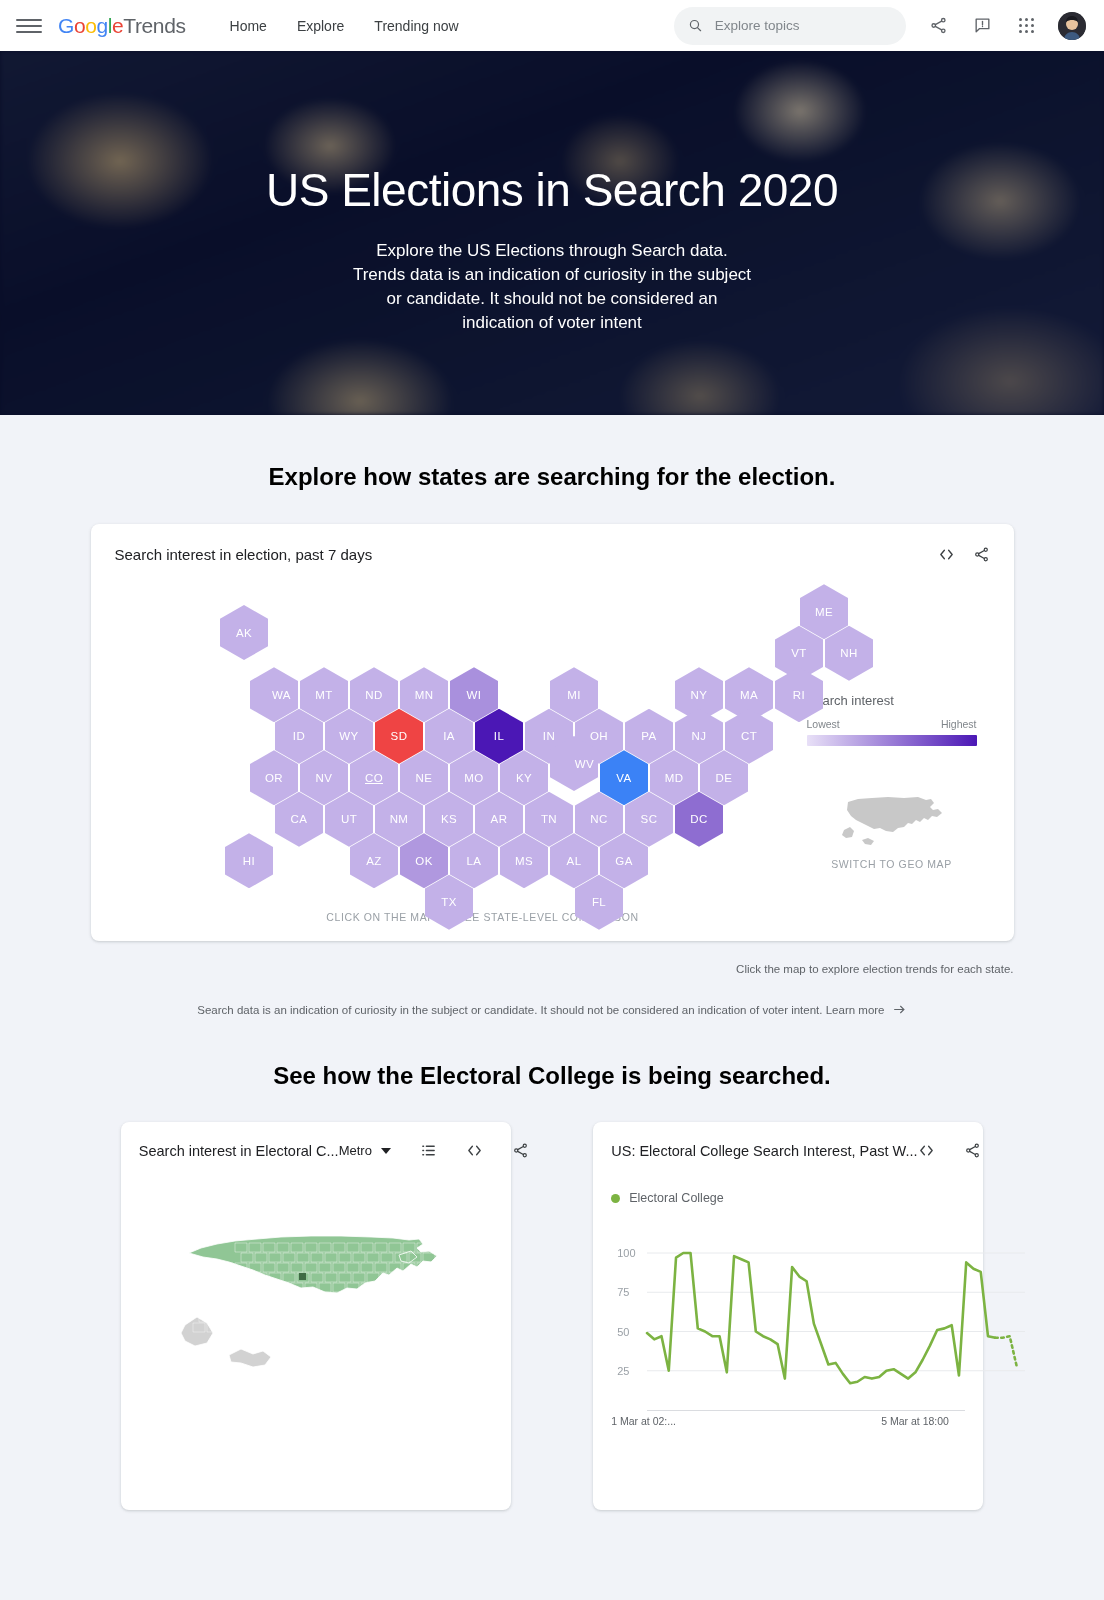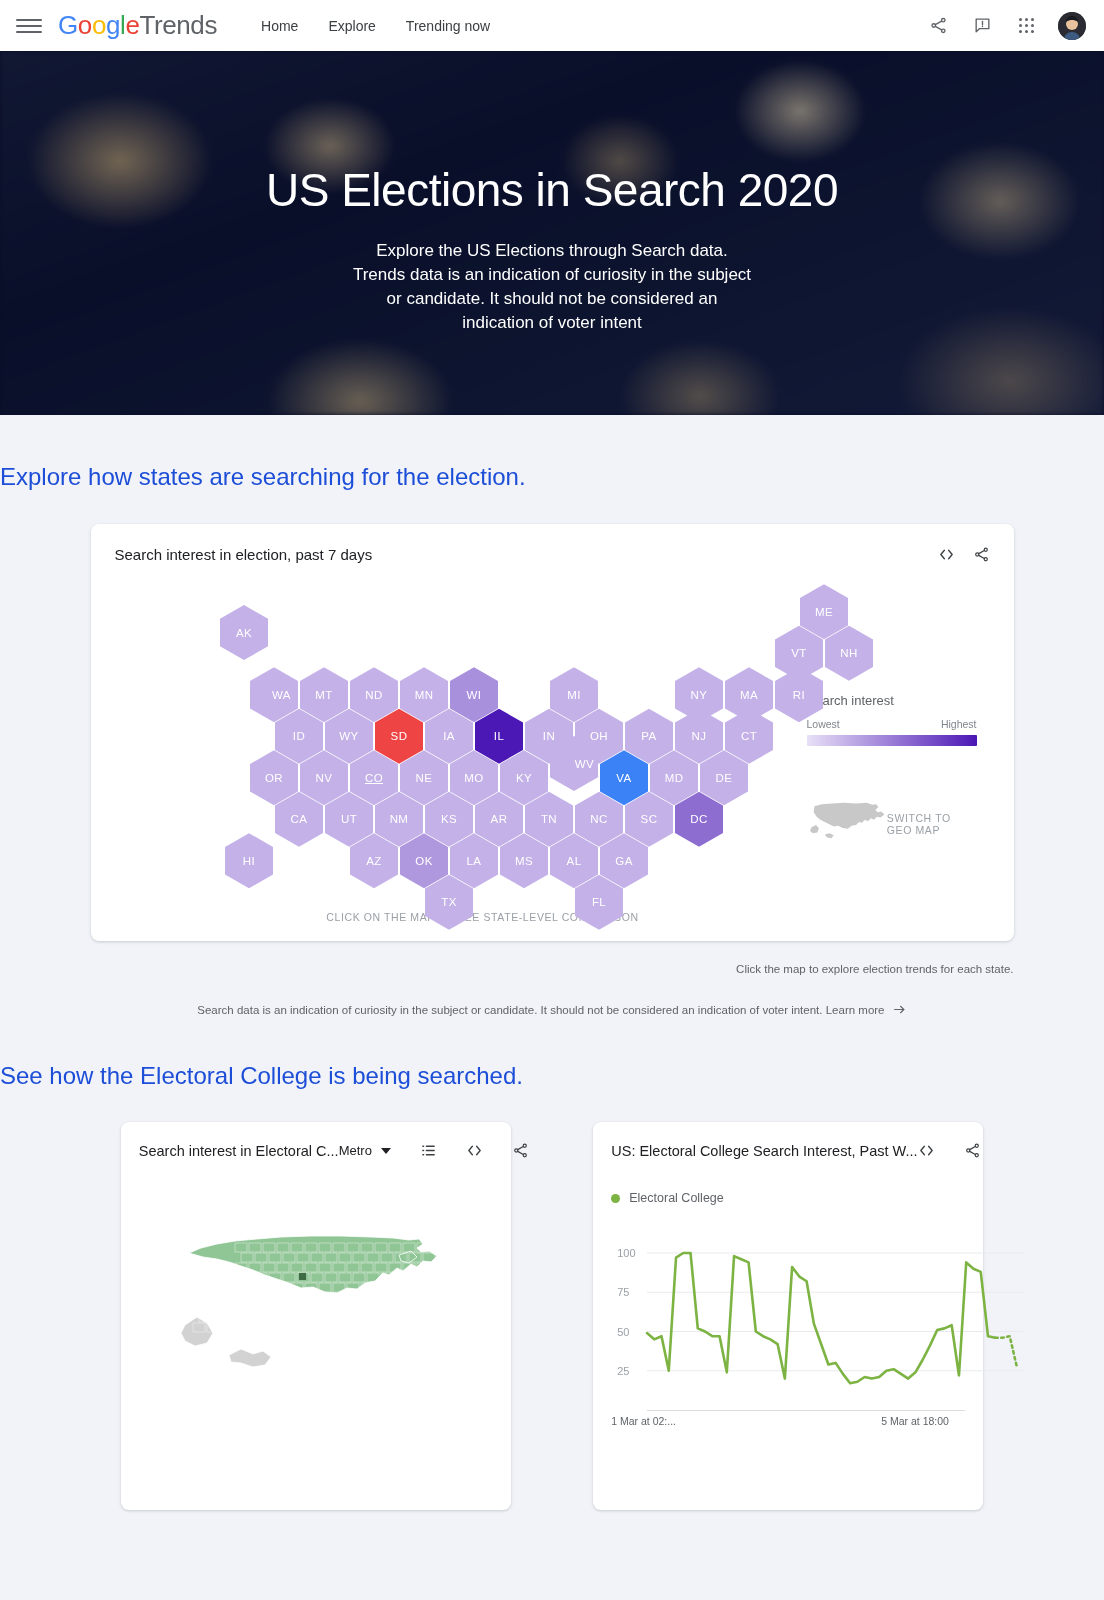--- a/index.html
+++ b/index.html
@@ -17,21 +17,21 @@
     background: #ffffff;
     display: flex;
     align-items: center;
     padding: 0 18px 0 16px;
     position: relative;
     z-index: 5;
   }
   .hamburger { width: 26px; height: 26px; display: flex; flex-direction: column;
     justify-content: center; gap: 4px; cursor: pointer; margin-right: 16px; }
   .hamburger i { display: block; height: 2px; background: #5f6368; border-radius: 1px; }
-  .brand { font-size: 26px; letter-spacing: -0.4px; white-space: nowrap; margin-right: 44px;
+  .brand { font-size: 21px; letter-spacing: -0.4px; white-space: nowrap; margin-right: 44px;
     font-family: "Liberation Sans", sans-serif; }
   .brand .g1 { color: #4285f4; } .brand .g2 { color: #ea4335; } .brand .g3 { color: #fbbc05; }
   .brand .g4 { color: #4285f4; } .brand .g5 { color: #34a853; } .brand .g6 { color: #ea4335; }
   .brand .trends { color: #5f6368; font-weight: 400; }
   .navlinks { display: flex; gap: 30px; }
   .navlink { font-size: 14px; color: #3c4043; cursor: pointer; white-space: nowrap; }
   .searchwrap { margin-left: auto; display: flex; align-items: center; gap: 20px; }
   .searchbox {
     width: 232px; height: 38px; background: #f1f3f4; border-radius: 19px;
     display: flex; align-items: center; padding: 0 14px; gap: 12px;
@@ -72,21 +72,21 @@
     position: relative; margin-top: 112px; font-size: 46px; font-weight: 400;
     color: #ffffff; letter-spacing: -0.5px; text-align: center;
   }
   .hero-sub {
     position: relative; margin-top: 22px; width: 400px; text-align: center;
     font-size: 17px; line-height: 24px; color: #ffffff;
   }
 
   
   .section-title {
-    text-align: left; font-size: 24px; font-weight: 400; color: #1d4ed8;
+    text-align: center; font-size: 24px; font-weight: 700; color: #000000;
   }
   #s1 { padding-top: 48px; }
   #s2 { padding-top: 44px; }
 
   .card {
     background: #fff; border-radius: 8px; margin: 0 auto;
     box-shadow: 0 1px 2px rgba(60,64,67,.12), 0 1px 3px 1px rgba(60,64,67,.07);
   }
   .card-main { width: 923px; margin-top: 33px; padding: 22px 24px 18px 24px; }
   .card-head { display: flex; align-items: center; }
@@ -107,21 +107,21 @@
   .caption-row { display: flex; margin-top: 16px; }
   .map-caption {
     width: 560px; margin-left: 88px; text-align: center;
     font-size: 10.5px; letter-spacing: .6px; color: #9aa0a6; cursor: pointer;
   }
   .legend { width: 170px; margin-left: 44px; margin-top: 88px; }
   .legend-title { font-size: 13px; color: #5f6368; }
   .legend-ends { display: flex; justify-content: space-between; margin-top: 10px;
     font-size: 10.5px; color: #80868b; }
   .legend-bar { height: 11px; margin-top: 5px; border-radius: 1px; }
-  .geomap { margin-top: 44px; display: flex; align-items: center;
+  .geomap { margin-top: 44px; display: flex; flex-direction: column; align-items: center;
     cursor: pointer; }
   .geomap-label { font-size: 10.5px; letter-spacing: .6px; color: #9aa0a6; margin-top: 10px; }
 
   .note-right { width: 923px; margin: 22px auto 0; text-align: right;
     font-size: 11.5px; color: #5f6368; }
   .note-center { width: 923px; margin: 28px auto 0; text-align: center;
     font-size: 11.5px; color: #5f6368; }
   .note-center a { color: #5f6368; text-decoration: none; }
   .arrow-r { display: inline-block; vertical-align: -2px; margin-left: 4px; }
 
@@ -157,20 +157,27 @@
   </div>
   <div class="brand">
     <span class="g1">G</span><span class="g2">o</span><span class="g3">o</span><span class="g4">g</span><span class="g5">l</span><span class="g6">e</span><span class="trends">Trends</span>
   </div>
   <div class="navlinks">
     <div class="navlink">Home</div>
     <div class="navlink">Explore</div>
     <div class="navlink">Trending now</div>
   </div>
   <div class="searchwrap">
+    <div class="searchbox">
+      <svg width="17" height="17" viewBox="0 0 24 24" fill="none">
+        <circle cx="10.5" cy="10.5" r="6.6" stroke="#5f6368" stroke-width="1.9"></circle>
+        <line x1="15.4" y1="15.4" x2="20.5" y2="20.5" stroke="#5f6368" stroke-width="1.9" stroke-linecap="round"></line>
+      </svg>
+      <input placeholder="Explore topics" style="">
+    </div>
     <div class="topicon">
       <svg width="19" height="19" viewBox="0 0 24 24" fill="none" stroke="#5f6368" stroke-width="1.7" stroke-linecap="round">
         <circle cx="18" cy="5.3" r="2.2"></circle>
           <circle cx="6" cy="12" r="2.2"></circle>
           <circle cx="18" cy="18.7" r="2.2"></circle>
         <line x1="8" y1="10.8" x2="16" y2="6.4"></line>
           <line x1="8" y1="13.2" x2="16" y2="17.6"></line>
       </svg>
     </div>
     <div class="topicon">

